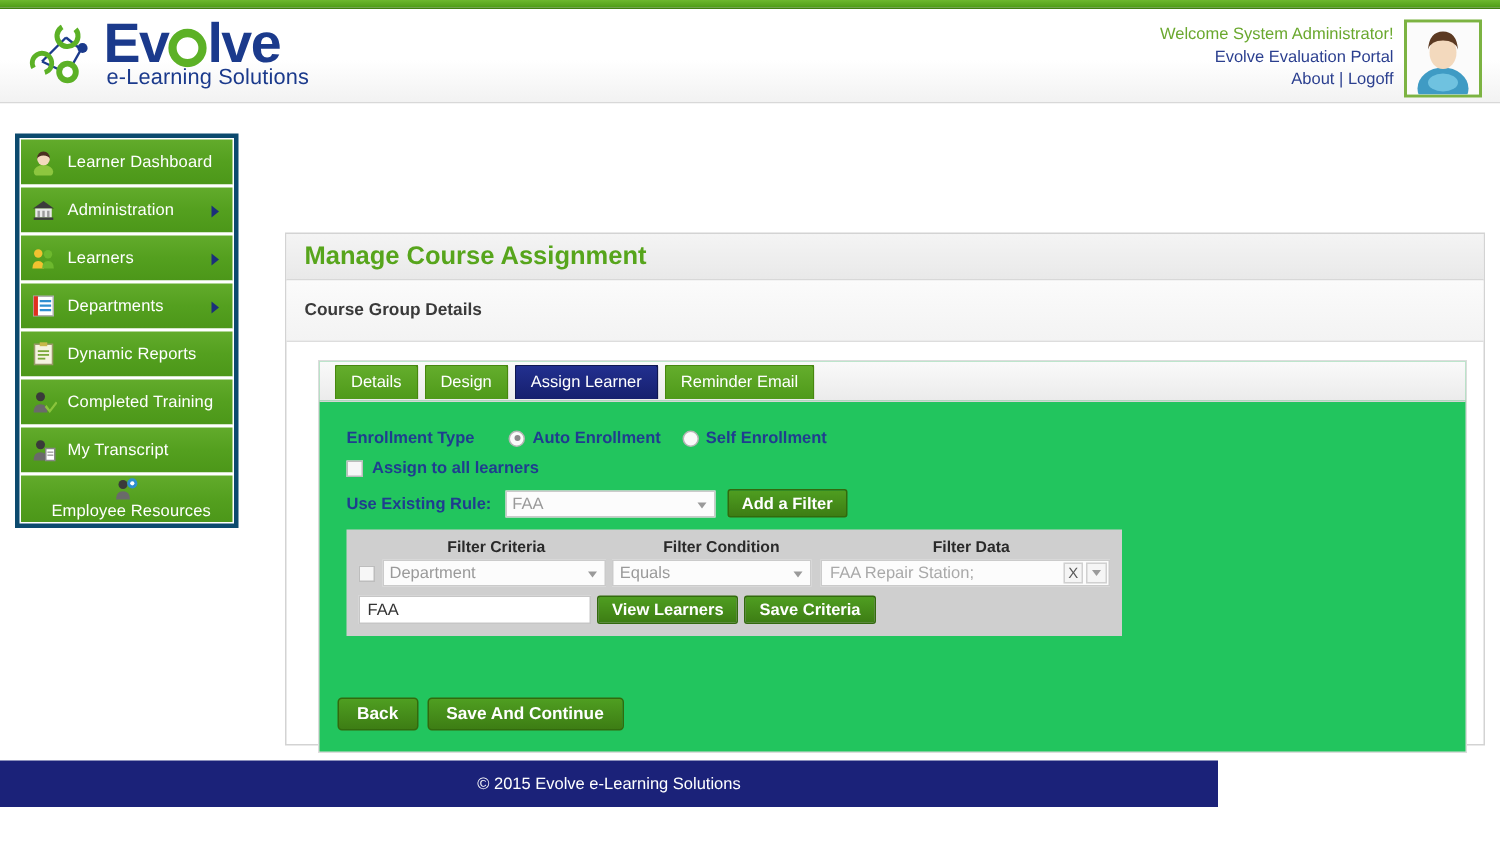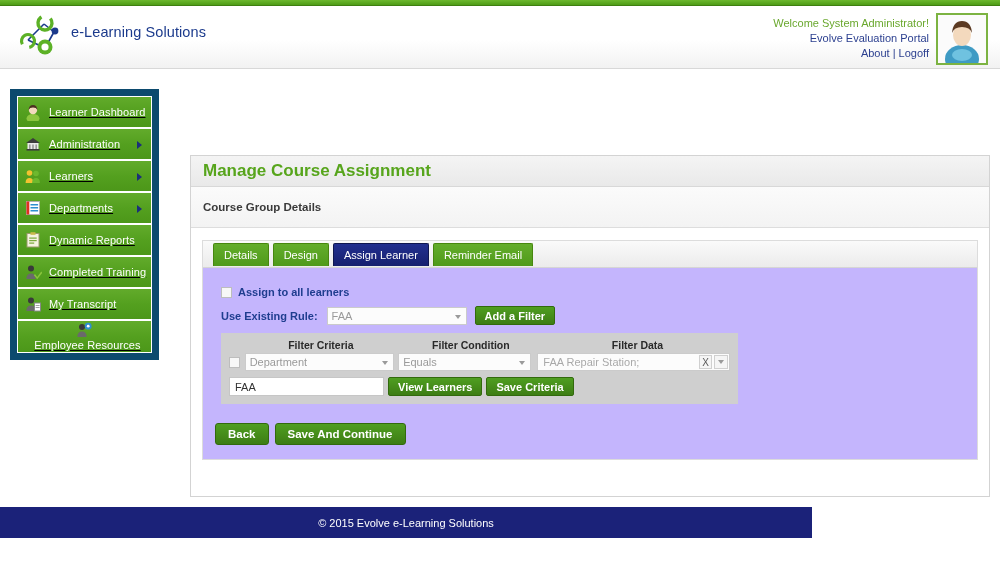--- a/index.html
+++ b/index.html
@@ -76,24 +76,23 @@
     position: relative;
     height: 469px;
     background: #ffffff;
   }
 
   
   .sidebar {
     position: absolute;
     left: 10px; top: 20px;
     width: 149px;
-    border: 7px solid #0c4a6e;
+    border: 3px solid #0c4a6e;
     background: #ffffff;
     padding: 1px;
-    text-decoration: underline;
   }
   .nav-item {
     position: relative;
     height: 31px;
     margin-bottom: 1px;
     background: linear-gradient(to bottom, #62ab2b 0%, #54a01f 50%, #4c9719 100%);
     border-bottom: 1px solid #ffffff;
     display: flex; align-items: center;
     padding-left: 6px;
     cursor: pointer;
@@ -147,24 +146,24 @@
     display: flex; align-items: center;
     padding-left: 12px;
   }
   .sub-title {
     font-size: 11.5px;
     font-weight: bold;
     color: #3a3a3a;
   }
 
   .inner-panel {
-    margin: 12px 11px 0 11px;
+    margin: 12px 11px 0 21px;
     border: 1px solid #dcdcdc;
-    background: #c4b5fd;
-    height: 220px;
+    background: #22c55e;
+    height: 262px;
     position: relative;
   }
   .tabs-bar {
     height: 27px;
     background: linear-gradient(to bottom, #fafafa 0%, #ebebeb 100%);
     border-bottom: 1px solid #d5d5d5;
     display: flex; align-items: flex-start;
     padding-left: 10px;
     padding-top: 2px;
   }
@@ -373,20 +372,23 @@
       <line x1="14" y1="30" x2="31" y2="38" stroke="#1b3a8c" stroke-width="1.6"></line>
       <line x1="30" y1="14" x2="40" y2="22" stroke="#1b3a8c" stroke-width="1.6"></line>
       <line x1="31" y1="38" x2="40" y2="22" stroke="#1b3a8c" stroke-width="1.6"></line>
       <circle cx="31" cy="13" r="7" fill="none" stroke="#5cb126" stroke-width="3.4" stroke-dasharray="34 12" transform="rotate(-40 31 13)"></circle>
       <circle cx="14" cy="31" r="6.5" fill="none" stroke="#5cb126" stroke-width="3.2" stroke-dasharray="32 12" transform="rotate(150 14 31)"></circle>
       <circle cx="31" cy="37" r="7.5" fill="#5cb126"></circle>
       <circle cx="31" cy="37" r="3.6" fill="#ffffff"></circle>
       <circle cx="41" cy="21" r="3.4" fill="#1b3a8c"></circle>
     </svg>
     <span class="logo-text">
+      <span class="logo-evolve">Ev<span class="o-ring"><svg width="26" height="30" viewBox="0 0 26 30" style="vertical-align:-4px">
+              <circle cx="13" cy="17" r="10" fill="none" stroke="#5cb126" stroke-width="5.5"></circle>
+            </svg></span>lve</span>
       <span class="logo-sub">e-Learning Solutions</span>
     </span>
   </div>
 
   <div class="header-right">
     <div class="header-lines">
       <div class="welcome-line">Welcome System Administrator!</div>
       <div class="portal-line">Evolve Evaluation Portal</div>
       <div class="links-line">
         <a href="#">About</a>
@@ -529,20 +531,27 @@
 
       <div class="tabs-bar">
         <div class="tab">Details</div>
         <div class="tab">Design</div>
         <div class="tab active">Assign Learner</div>
         <div class="tab">Reminder Email</div>
       </div>
 
       <div class="form-area">
 
+        <div class="row">
+          <span class="lbl lbl-enroll">Enrollment Type</span>
+          <span class="radio checked"></span>
+          <span class="radio-label">Auto Enrollment</span>
+          <span class="radio"></span>
+          <span class="radio-label">Self Enrollment</span>
+        </div>
 
         <div class="row">
           <span class="checkbox"></span>
           <span class="lbl">Assign to all learners</span>
         </div>
 
         <div class="row">
           <span class="lbl">Use Existing Rule:</span>
           <span class="sel sel-rule">
             <span>FAA</span>

